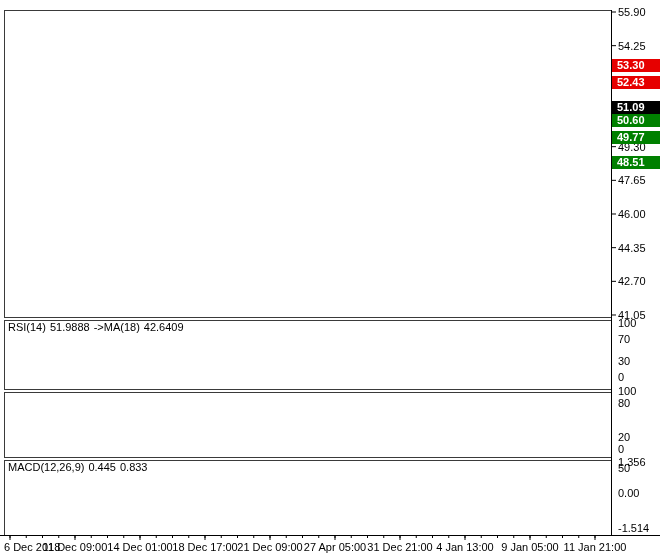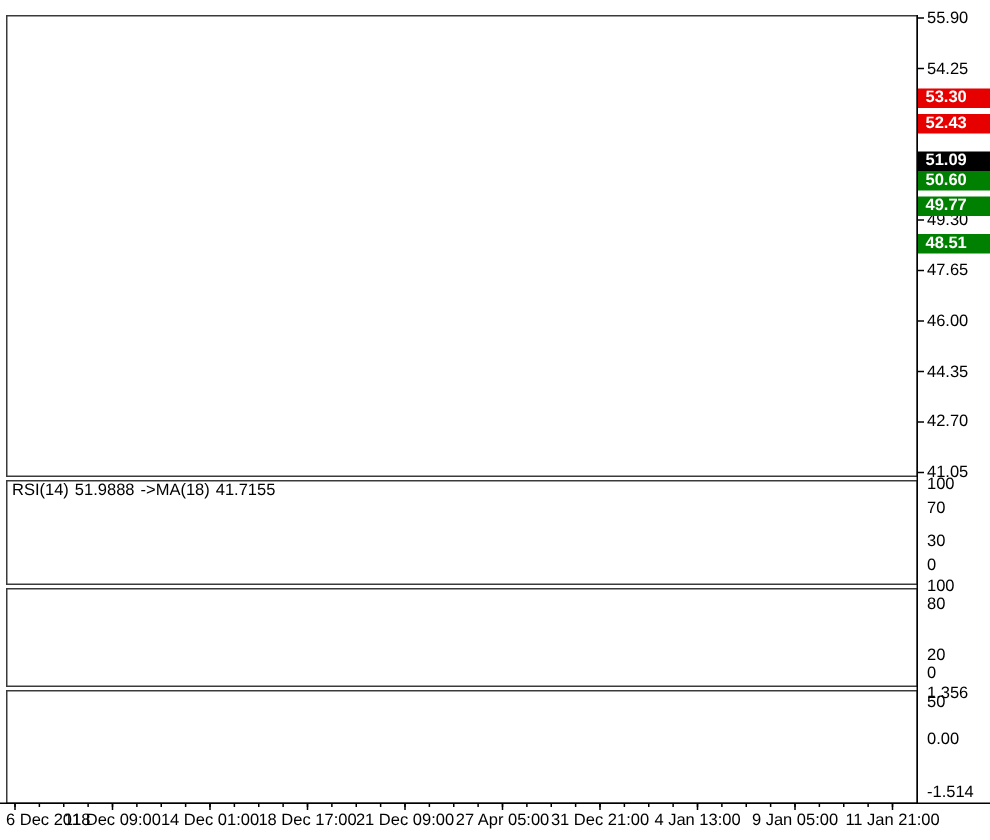--- a/index.html
+++ b/index.html
@@ -632,21 +632,24 @@
       <line x1="205" y1="535.5" x2="205" y2="540" stroke="#000"></line>
       <line x1="270" y1="535.5" x2="270" y2="540" stroke="#000"></line>
       <line x1="335" y1="535.5" x2="335" y2="540" stroke="#000"></line>
       <line x1="400" y1="535.5" x2="400" y2="540" stroke="#000"></line>
       <line x1="465" y1="535.5" x2="465" y2="540" stroke="#000"></line>
       <line x1="530" y1="535.5" x2="530" y2="540" stroke="#000"></line>
       <line x1="595" y1="535.5" x2="595" y2="540" stroke="#000"></line>
     </svg>
   <div id="labels">
     <div class="hdr" style="left:8px;top:321px;">
-      <span>RSI(14)</span><span>51.9888</span><span>-&gt;MA(18)</span><span>41.7155</span>
+      <span>RSI(14)</span><span>51.9888</span><span>-&gt;MA(18)</span><span>42.6409</span>
+    </div>
+    <div class="hdr" style="left:8px;top:461px;">
+      <span>MACD(12,26,9)</span><span>0.445</span><span>0.833</span>
     </div>
     <div id="price-axis" style="position:absolute;left:612px;top:0;width:48px;height:535px;pointer-events:auto;"></div>
     <div id="time-axis" style="position:absolute;left:0;top:536px;width:660px;height:24px;pointer-events:auto;"></div>
   <div class="ptick" style="top: 6px;">55.90</div>
       <div class="ptick" style="top: 39.6666px;">54.25</div>
       <div class="ptick" style="top: 140.666px;">49.30</div>
       <div class="ptick" style="top: 174.333px;">47.65</div>
       <div class="ptick" style="top: 208px;">46.00</div>
       <div class="ptick" style="top: 241.666px;">44.35</div>
       <div class="ptick" style="top: 275.333px;">42.70</div>

